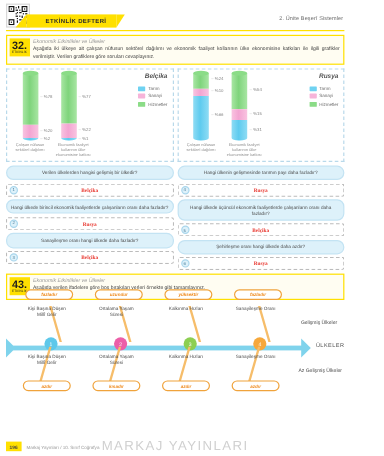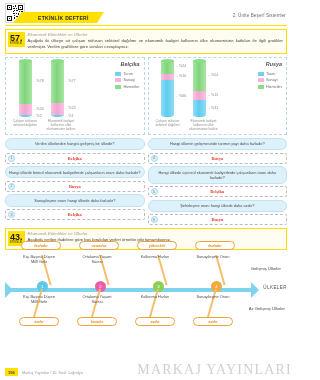--- a/index.html
+++ b/index.html
@@ -183,22 +183,22 @@
   
   .footer { position:absolute; left:0; bottom:4px; width:100%; height:12px; }
   .pagenum {
     position:absolute; left:5px; bottom:0; background:#ffe000; color:#444;
     font-size:4px; font-weight:bold; padding:1.5px 3px;
   }
   .footer-text {
     position:absolute; left:22px; bottom:1px; font-size:3.8px; color:#9a9a9a;
   }
   .watermark {
-    position:absolute; left:0; right:0; bottom:-2px; text-align:right;
-    font-family:Liberation Serif, serif; font-size:14px;
+    position:absolute; left:0; right:0; bottom:-2px; text-align:center;
+    font-family:Liberation Sans, sans-serif; font-size:11px;
     letter-spacing:1.2px; color:#d0d0d0;
   }
 </style>
 </head>
 <body>
 
 <div class="header">
   <div class="qr">
     <svg width="16" height="16" viewBox="0 0 16 16">
       <rect width="16" height="16" fill="#fff"></rect>
@@ -241,21 +241,21 @@
     <div class="banner">
       <span class="banner-text">ETKİNLİK DEFTERİ</span>
     </div>
   </div>
   <div class="unit-title">2. Ünite Beşerî Sistemler</div>
   <div class="header-rule"></div>
 </div>
 
 <div class="qblock">
   <div class="qnum">
-    <span>57.</span>
+    <span>32.</span>
     <span class="sub">ETKİNLİK</span>
   </div>
   <div class="qbody">
     <div class="qtopic">Ekonomik Etkinlikler ve Ülkeler</div>
     <div class="qtext">Aşağıda iki ülkeye ait çalışan nüfusun sektörel dağılımı ve ekonomik faaliyet kollarının ülke ekonomisine katkıları ile ilgili grafikler verilmiştir. Verilen grafiklere göre soruları cevaplayınız.</div>
   </div>
 </div>
 
 <div class="charts">
 

